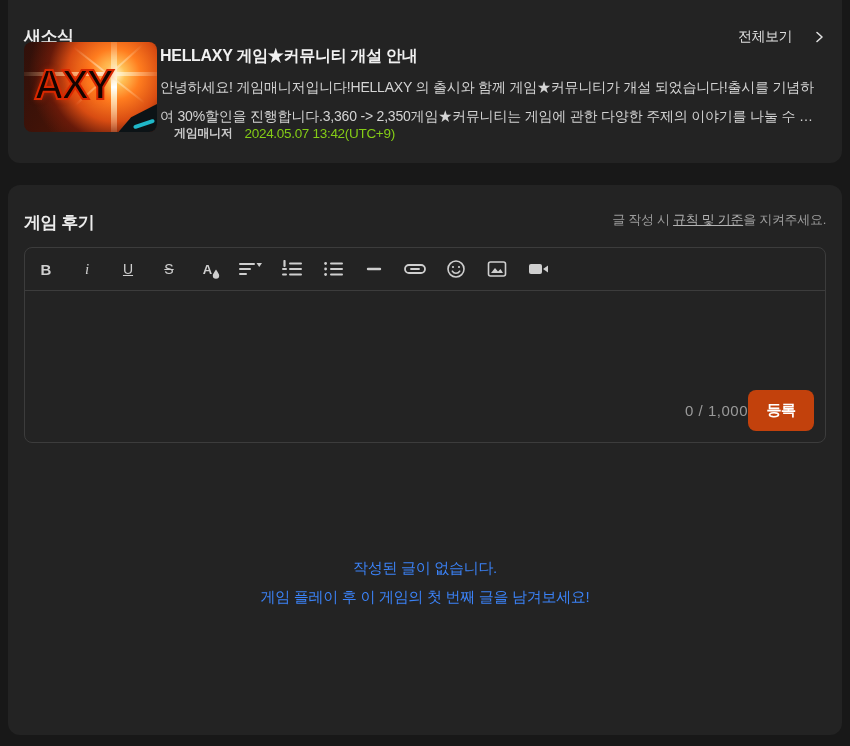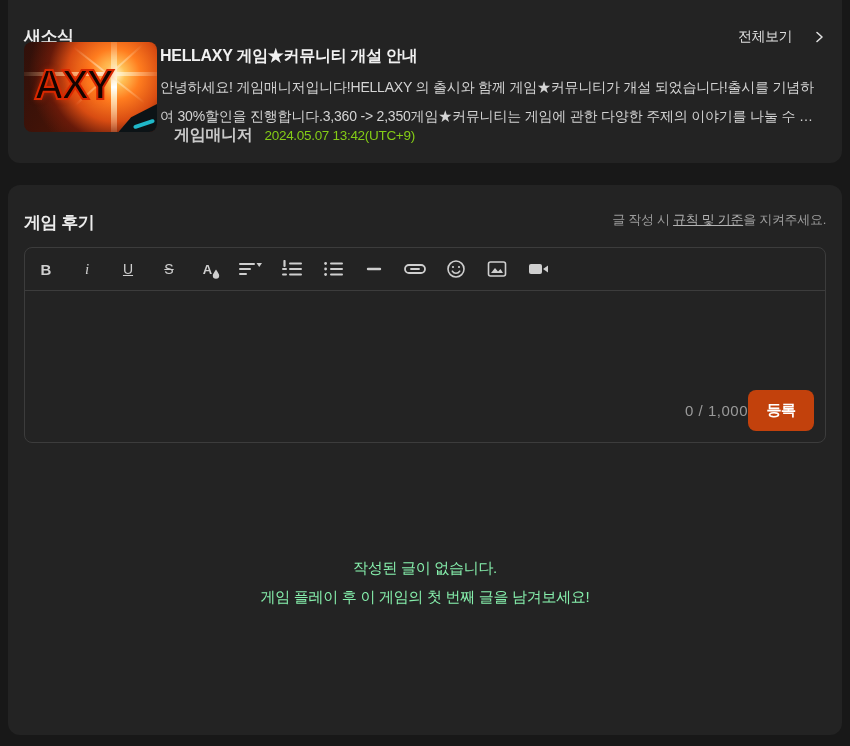--- a/index.html
+++ b/index.html
@@ -78,21 +78,21 @@
   .news-text { position:absolute; left:136px; right:0; top:0; }
   .news-title {
     font-size:16px; font-weight:bold; color:#f1f1f1; letter-spacing:-0.3px;
     margin-top:4px; white-space:nowrap; overflow:hidden; text-overflow:ellipsis;
   }
   .news-body {
     margin-top:6px; font-size:14px; line-height:29px; color:#d4d4d4; letter-spacing:-0.2px;
     display:-webkit-box; -webkit-line-clamp:2; -webkit-box-orient:vertical; overflow:hidden;
   }
   .news-meta { position:absolute; left:150px; top:83px; display:flex; align-items:center; gap:12px; }
-  .news-author { font-size:16px; font-weight:bold; color:#c9c9c9; letter-spacing:-0.3px; }
+  .news-author { font-size:12px; font-weight:bold; color:#c9c9c9; letter-spacing:-0.3px; }
   .news-date { font-size:13.5px; color:#84cc16; letter-spacing:-0.3px; }
 
   
   .reviews-header {
     display:flex; justify-content:space-between; 
     padding:26px 16px 0 16px;
   }
   .rules-note { font-size:13px; color:#9d9d9d; letter-spacing:-0.3px; }
   .rules-link { color:#b3b3b3; text-decoration:underline; cursor:pointer; }
 
@@ -125,21 +125,21 @@
   }
   .char-count { font-size:15px; color:#9a9a9a; letter-spacing:0.5px; }
   .submit-btn {
     width:66px; height:41px; border:none; border-radius:8px;
     background:#c2410c; color:#ffffff; font-size:15px; font-weight:bold;
     cursor:pointer; letter-spacing:-0.5px;
   }
 
   .empty-state {
     position:absolute; left:0; right:0; top:368px; text-align:center;
-    font-size:15px; line-height:29px; color:#86efac; letter-spacing:-0.3px;
+    font-size:15px; line-height:29px; color:#3b82f6; letter-spacing:-0.3px;
   }
 </style>
 </head>
 <body>
 
 <section class="panel panel-news">
   <div class="news-header">
     <h2 class="section-title">새소식</h2>
     <a class="view-all">
       <span>전체보기</span>

